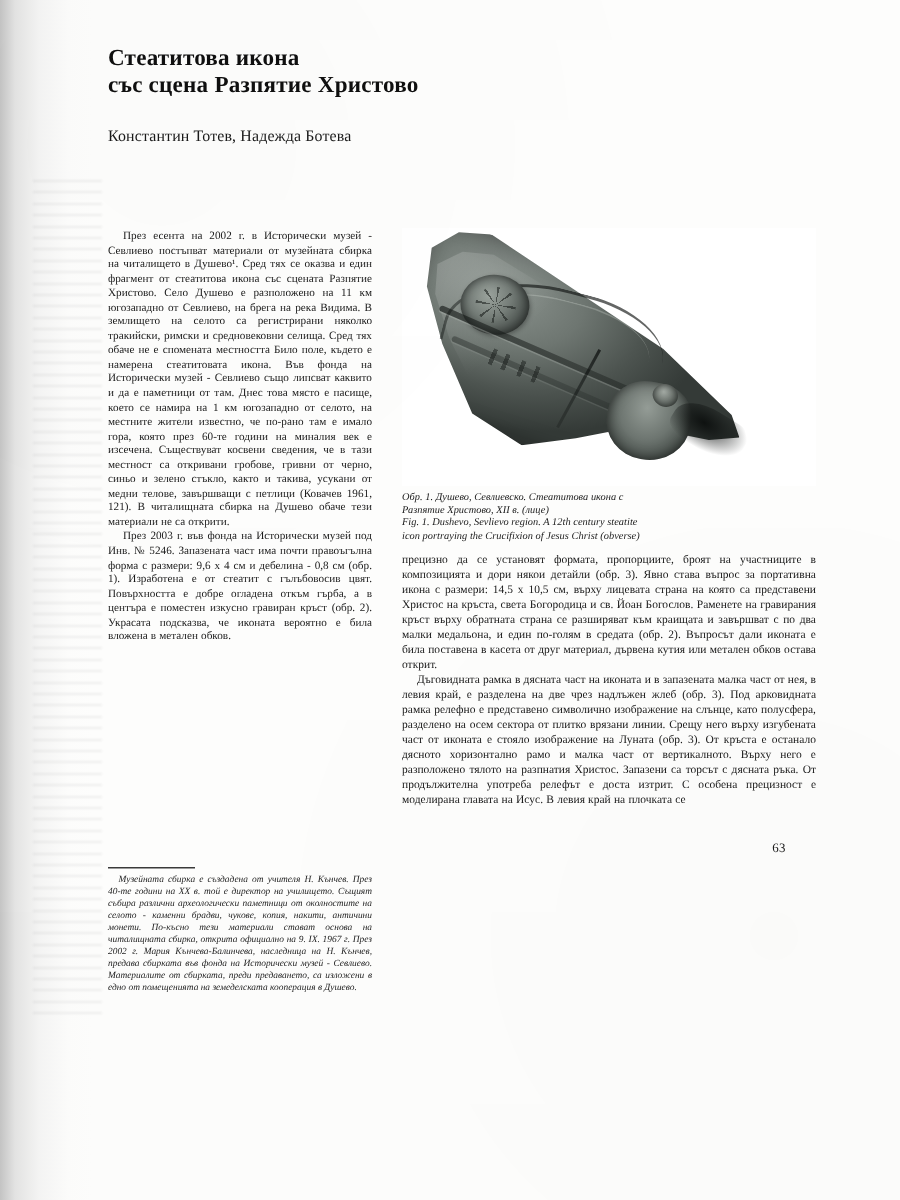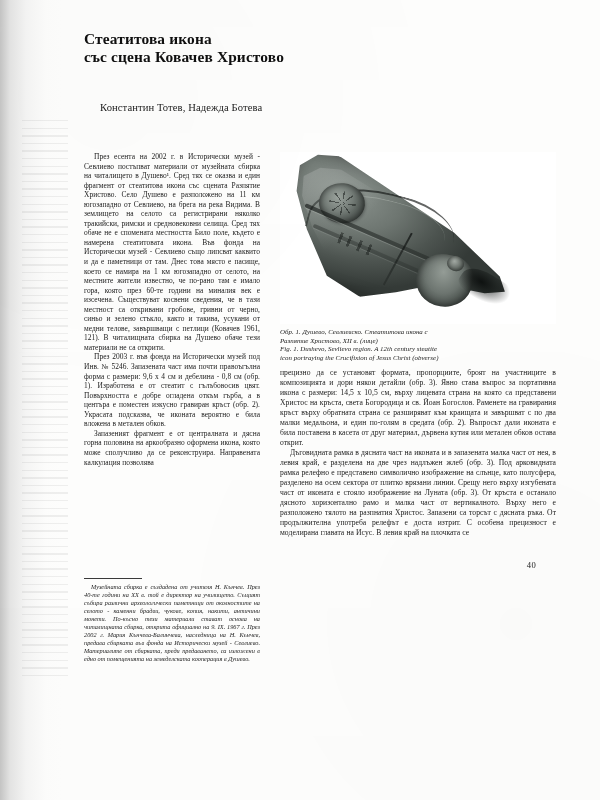--- a/index.html
+++ b/index.html
@@ -57,40 +57,40 @@
     opacity: 0.25;
     background:
       radial-gradient(circle at 18% 12%, rgba(0,0,0,0.035) 0%, rgba(0,0,0,0) 38%),
       radial-gradient(circle at 86% 78%, rgba(0,0,0,0.03) 0%, rgba(0,0,0,0) 42%),
       linear-gradient(to bottom, rgba(0,0,0,0.012), rgba(0,0,0,0) 20%, rgba(0,0,0,0.02));
   }
 
   
   #content {
     position: absolute;
-    left: 84px;
+    left: 72px;
     top: 0;
     width: 452px;
     height: 620px;
   }
 
   
   #title {
     margin: 0;
     padding-top: 30px;
     font-size: 15.4px;
     line-height: 17.6px;
     font-weight: bold;
     letter-spacing: 0.15px;
     color: #101010;
   }
   #title .tl { display: block; white-space: nowrap; }
 
   #authors {
-    margin: 16px;
+    margin: 0;
     padding-top: 20px;
     font-size: 10.6px;
     line-height: 13px;
     letter-spacing: 0.1px;
     color: #1b1b1b;
   }
 
   
   #columns {
     position: absolute;
@@ -327,31 +327,30 @@
 <body>
 
 <div id="page">
   <div id="gutter-shadow"></div>
   <div id="showthrough"></div>
 
   <div id="content">
 
     <h1 id="title">
       <span class="tl">Стеатитова икона</span>
-      <span class="tl">със сцена Ковачев Христово</span>
+      <span class="tl">със сцена Разпятие Христово</span>
     </h1>
 
     <p id="authors">Константин Тотев, Надежда Ботева</p>
 
     <div id="columns">
 
       <div class="col" id="col-left">
         <p class="para">През есента на 2002 г. в Исторически музей - Севлиево постъпват материали от музейната сбирка на читалището в Душево¹. Сред тях се оказва и един фрагмент от стеатитова икона със сцената Разпятие Христово. Село Душево е разположено на 11 км югозападно от Севлиево, на брега на река Видима. В землището на селото са регистрирани няколко тракийски, римски и средновековни селища. Сред тях обаче не е спомената местността Било поле, където е намерена стеатитовата икона. Във фонда на Исторически музей - Севлиево също липсват каквито и да е паметници от там. Днес това място е пасище, което се намира на 1 км югозападно от селото, на местните жители известно, че по-рано там е имало гора, която през 60-те години на миналия век е изсечена. Съществуват косвени сведения, че в тази местност са откривани гробове, гривни от черно, синьо и зелено стъкло, както и такива, усукани от медни телове, завършващи с петлици (Ковачев 1961, 121). В читалищната сбирка на Душево обаче тези материали не са открити.</p>
         <p class="para">През 2003 г. във фонда на Исторически музей под Инв. № 5246. Запазената част има почти правоъгълна форма с размери: 9,6 х 4 см и дебелина - 0,8 см (обр. 1). Изработена е от стеатит с гълъбовосив цвят. Повърхността е добре огладена откъм гърба, а в центъра е поместен изкусно гравиран кръст (обр. 2). Украсата подсказва, че иконата вероятно е била вложена в метален обков.</p>
-        <p class="para">Запазеният фрагмент е от централната и дясна горна половина на аркообразно оформена икона, която може сполучливо да се реконструира. Направената калкулация позволява</p>
 
         <div id="footnote">
           <div id="footnote-rule"></div>
           <p id="footnote-text">Музейната сбирка е създадена от учителя Н. Кънчев. През 40-те години на XX в. той е директор на училището. Същият събира различни археологически паметници от околностите на селото - каменни брадви, чукове, копия, накити, античини монети. По-късно тези материали стават основа на читалищната сбирка, открита официално на 9. IX. 1967 г. През 2002 г. Мария Кънчева-Балинчева, наследница на Н. Кънчев, предава сбирката във фонда на Исторически музей - Севлиево. Материалите от сбирката, преди предаването, са изложени в едно от помещенията на земеделската кооперация в Душево.</p>
         </div>
       </div>
 
       <div class="col" id="col-right">
 
         <figure id="figure">
@@ -378,18 +377,18 @@
             <span class="cap-line">icon portraying the Crucifixion of Jesus Christ (obverse)</span>
           </figcaption>
         </figure>
 
         <p class="para noindent">прецизно да се установят формата, пропорциите, броят на участниците в композицията и дори някои детайли (обр. 3). Явно става въпрос за портативна икона с размери: 14,5 х 10,5 см, върху лицевата страна на която са представени Христос на кръста, света Богородица и св. Йоан Богослов. Раменете на гравирания кръст върху обратната страна се разширяват към краищата и завършват с по два малки медальона, и един по-голям в средата (обр. 2). Въпросът дали иконата е била поставена в касета от друг материал, дървена кутия или метален обков остава открит.</p>
         <p class="para">Дъговидната рамка в дясната част на иконата и в запазената малка част от нея, в левия край, е разделена на две чрез надлъжен жлеб (обр. 3). Под арковидната рамка релефно е представено символично изображение на слънце, като полусфера, разделено на осем сектора от плитко врязани линии. Срещу него върху изгубената част от иконата е стояло изображение на Луната (обр. 3). От кръста е останало дясното хоризонтално рамо и малка част от вертикалното. Върху него е разположено тялото на разпнатия Христос. Запазени са торсът с дясната ръка. От продължителна употреба релефът е доста изтрит. С особена прецизност е моделирана главата на Исус. В левия край на плочката се</p>
       </div>
 
     </div>
 
-    <div id="page-number">40</div>
+    <div id="page-number">63</div>
 
   </div>
 
   <div id="paper-grain"></div>
 </div>
 
 </body></html>

